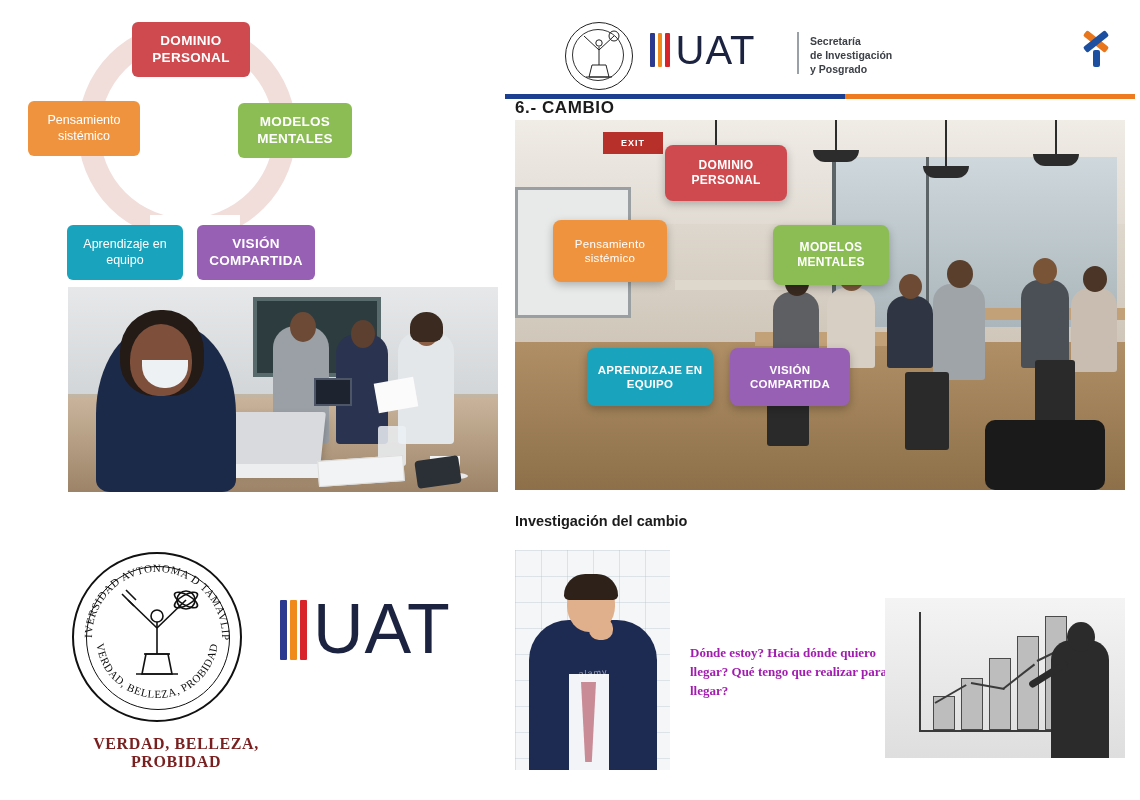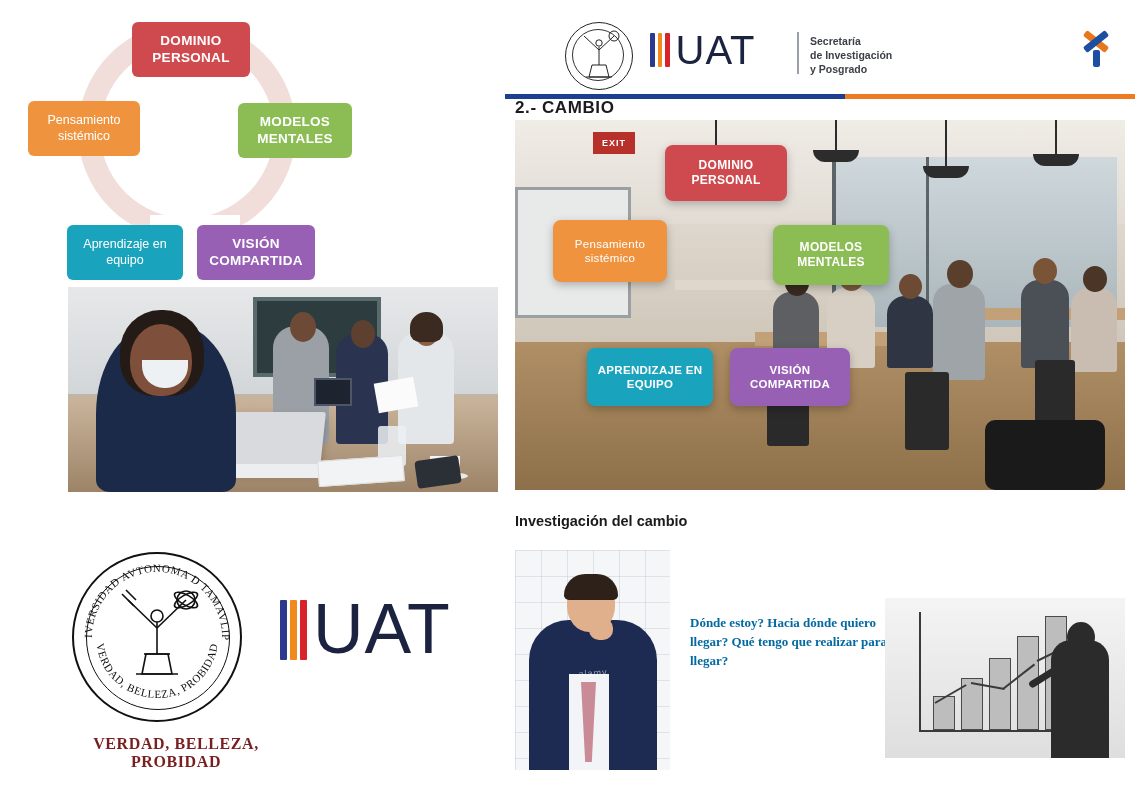--- a/index.html
+++ b/index.html
@@ -351,21 +351,21 @@
   }
   .sp-ceil { position:absolute; left:0; top:0; width:100%; height:30%; background: linear-gradient(180deg,#f0ece6,#e0dad2); }
   .sp-wall { position:absolute; left:0; top:28%; width:100%; height:34%; background: linear-gradient(180deg,#ded7cd,#cfc6b9); }
   .sp-floor { position:absolute; left:0; bottom:0; width:100%; height:40%; background: linear-gradient(180deg,#b08f66,#8d7049); }
   .sp-win { position:absolute; left:52%; top:10%; width:46%; height:46%; background: linear-gradient(180deg,#cfd8dc,#aab6bb); border-left:4px solid #5c6468;}
   .sp-win:after{ content:""; position:absolute; left:32%; top:0; width:3px; height:100%; background:#5c6468;}
   .sp-win2 { position:absolute; left:0; top:18%; width:18%; height:34%; background:#e8eaea; border:3px solid #9aa0a2;}
   .sp-lamp { position:absolute; width:46px; height:12px; background:#2c2c2c; border-radius:0 0 20px 20px; }
   .sp-lampcord{ position:absolute; width:2px; background:#2c2c2c; top:0; }
   .sp-exit {
-    position:absolute; left:78px; top:12px; width:42px; height:22px;
+    position:absolute; left:88px; top:12px; width:60px; height:22px;
     background:#b8302a; color:#fff; font-size:9px; font-weight:700;
     display:flex; align-items:center; justify-content:center; letter-spacing:1px;
   }
   .sp-tbl { position:absolute; background:#c2a178; }
   .sp-per { position:absolute; border-radius: 18px 18px 3px 3px; }
   .sp-head { position:absolute; border-radius:50%; }
   .sp-chair { position:absolute; background:#2a2a2a; border-radius:3px; }
 
   .slide-node {
     position: absolute;
@@ -442,26 +442,26 @@
     background: #e0b08c; border-radius: 10px;
   }
   .man-watermark {
     position: absolute; left: 50%; top: 56%;
     transform: translate(-50%,-50%) rotate(-4deg);
     font-size: 9px; color: rgba(255,255,255,.55);
     letter-spacing: 1px;
   }
   .questions {
     position: absolute;
-    left: 185px; top: 114px;
+    left: 185px; top: 144px;
     width: 200px;
     font-family: "Liberation Serif", serif;
     font-size: 13px;
     font-weight: 700;
-    color: #0369a1;
+    color: #a21caf;
     line-height: 1.45;
   }
   .chart-photo {
     position: absolute;
     right: 10px; top: 98px;
     width: 240px; height: 160px;
     background: #ebebeb;
     overflow: hidden;
   }
   .cp-board { position:absolute; inset:0; background: linear-gradient(180deg,#f4f4f4,#dedede); }
@@ -617,21 +617,21 @@
               <i class="cin-c"></i>
           </div>
         </div>
       </div>
 
       <div class="hdr-rule">
         <div class="b1"></div>
           <div class="b2"></div>
       </div>
 
-      <div class="slide-title">2.- CAMBIO</div>
+      <div class="slide-title">6.- CAMBIO</div>
 
       <div class="slide-photo">
         <div class="sp-ceil"></div>
         <div class="sp-wall"></div>
         <div class="sp-floor"></div>
         <div class="sp-win2"></div>
         <div class="sp-win"></div>
 
         <div class="sp-lampcord" style="left:200px;height:40px"></div>
         <div class="sp-lamp" style="left:178px;top:40px"></div>

